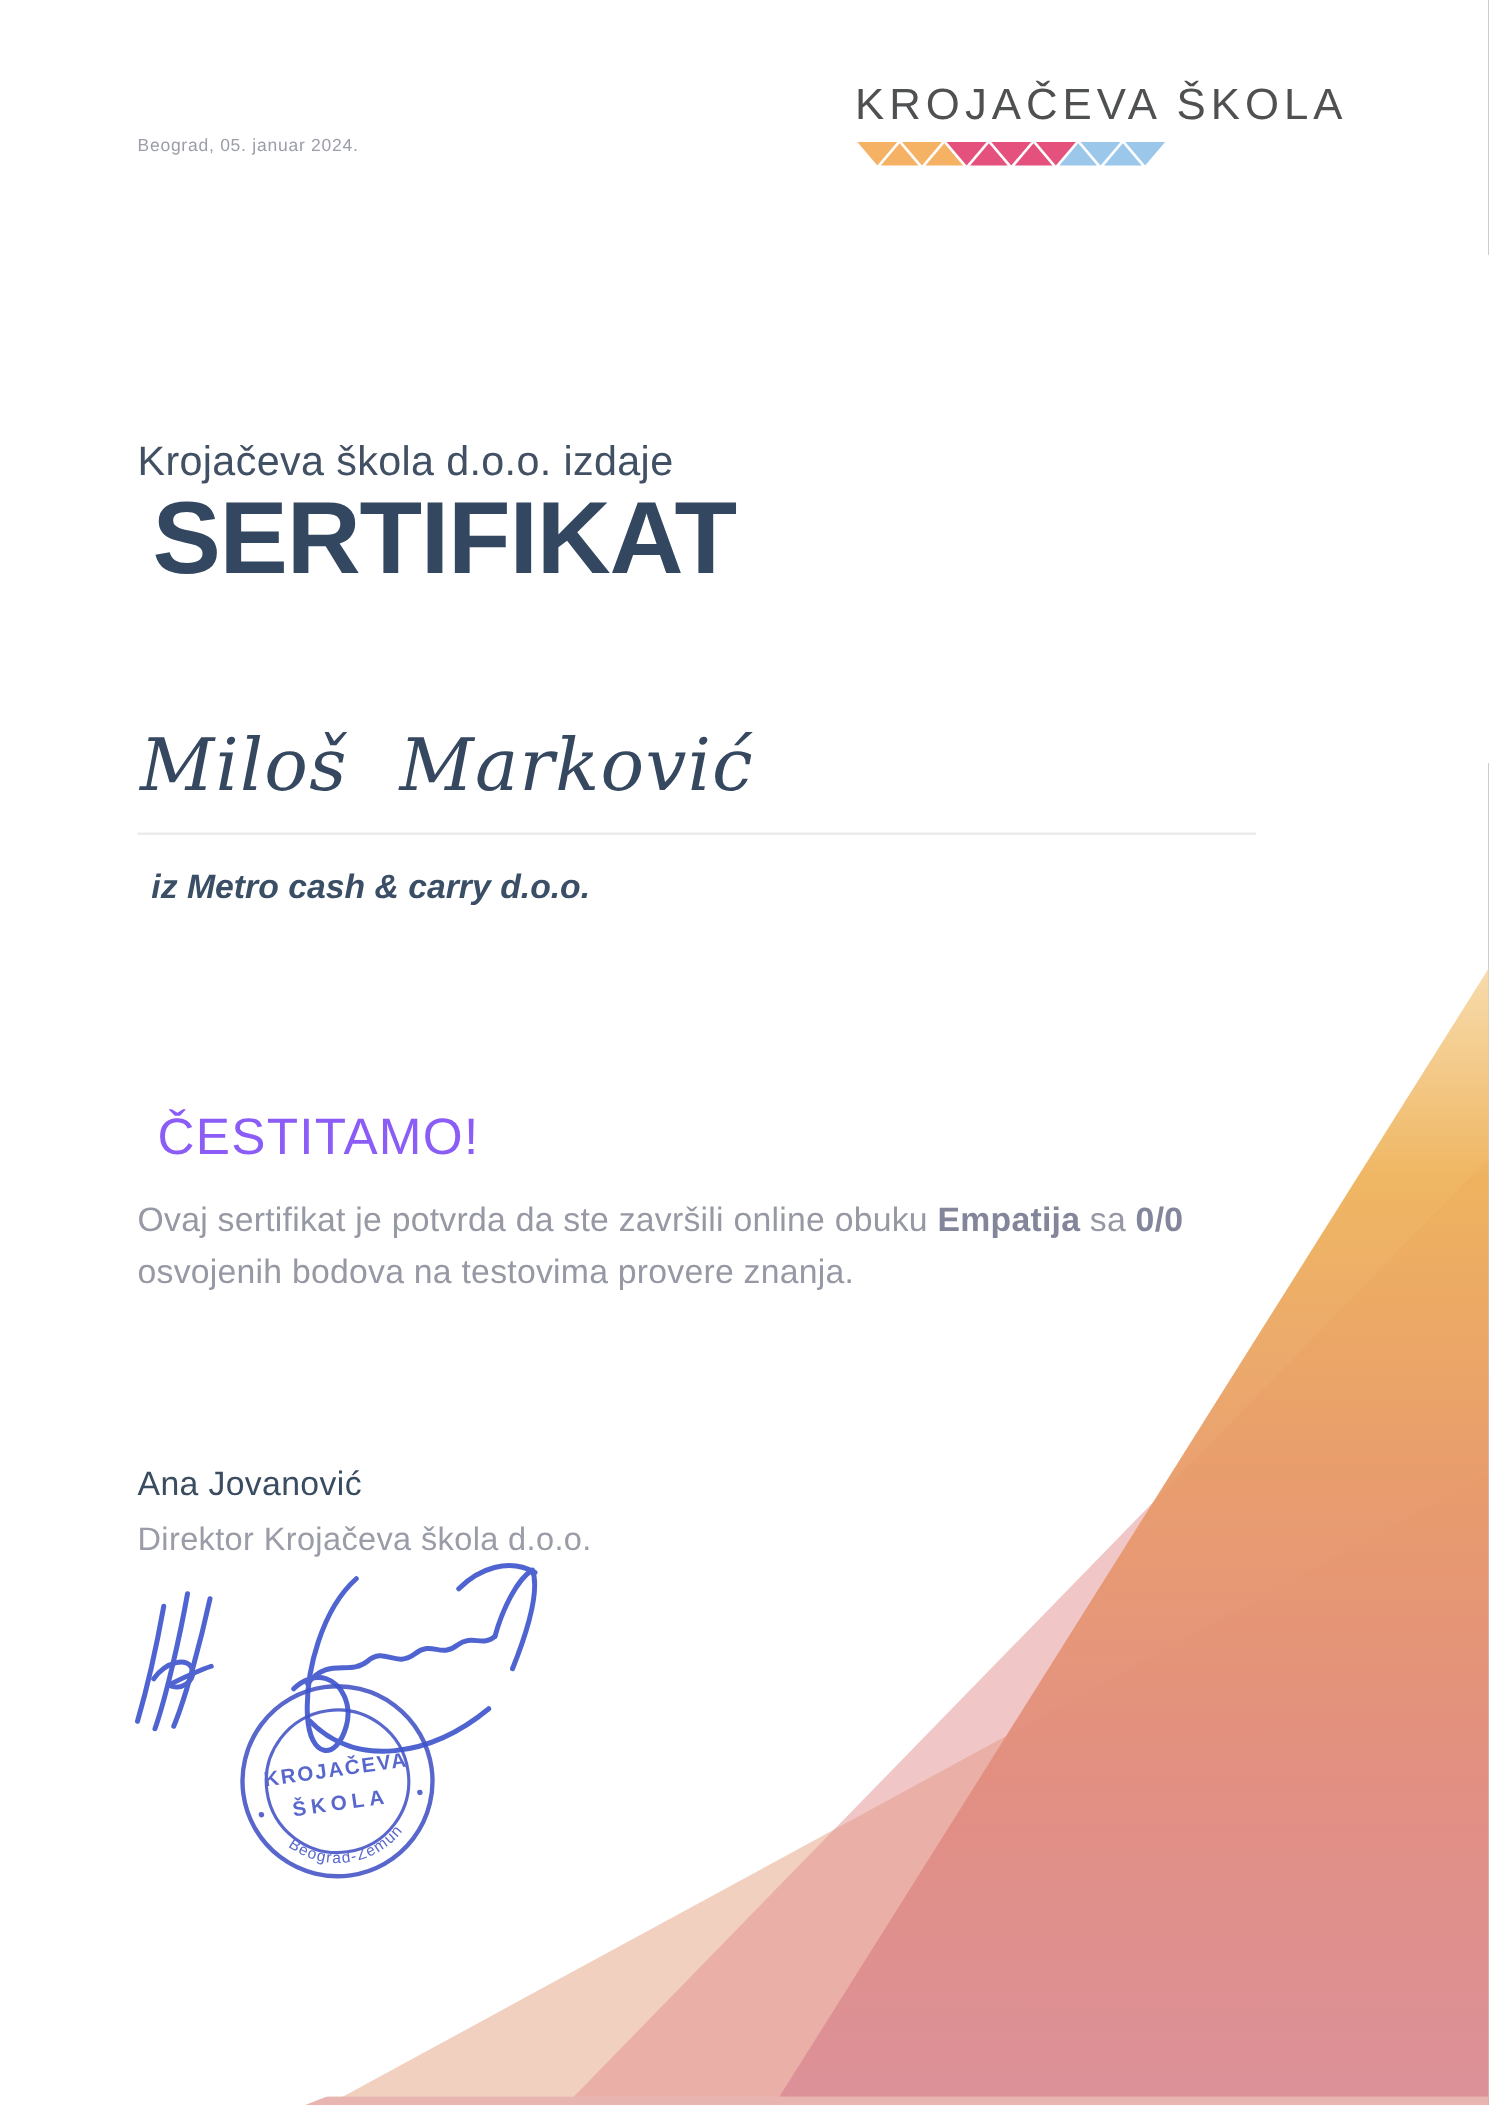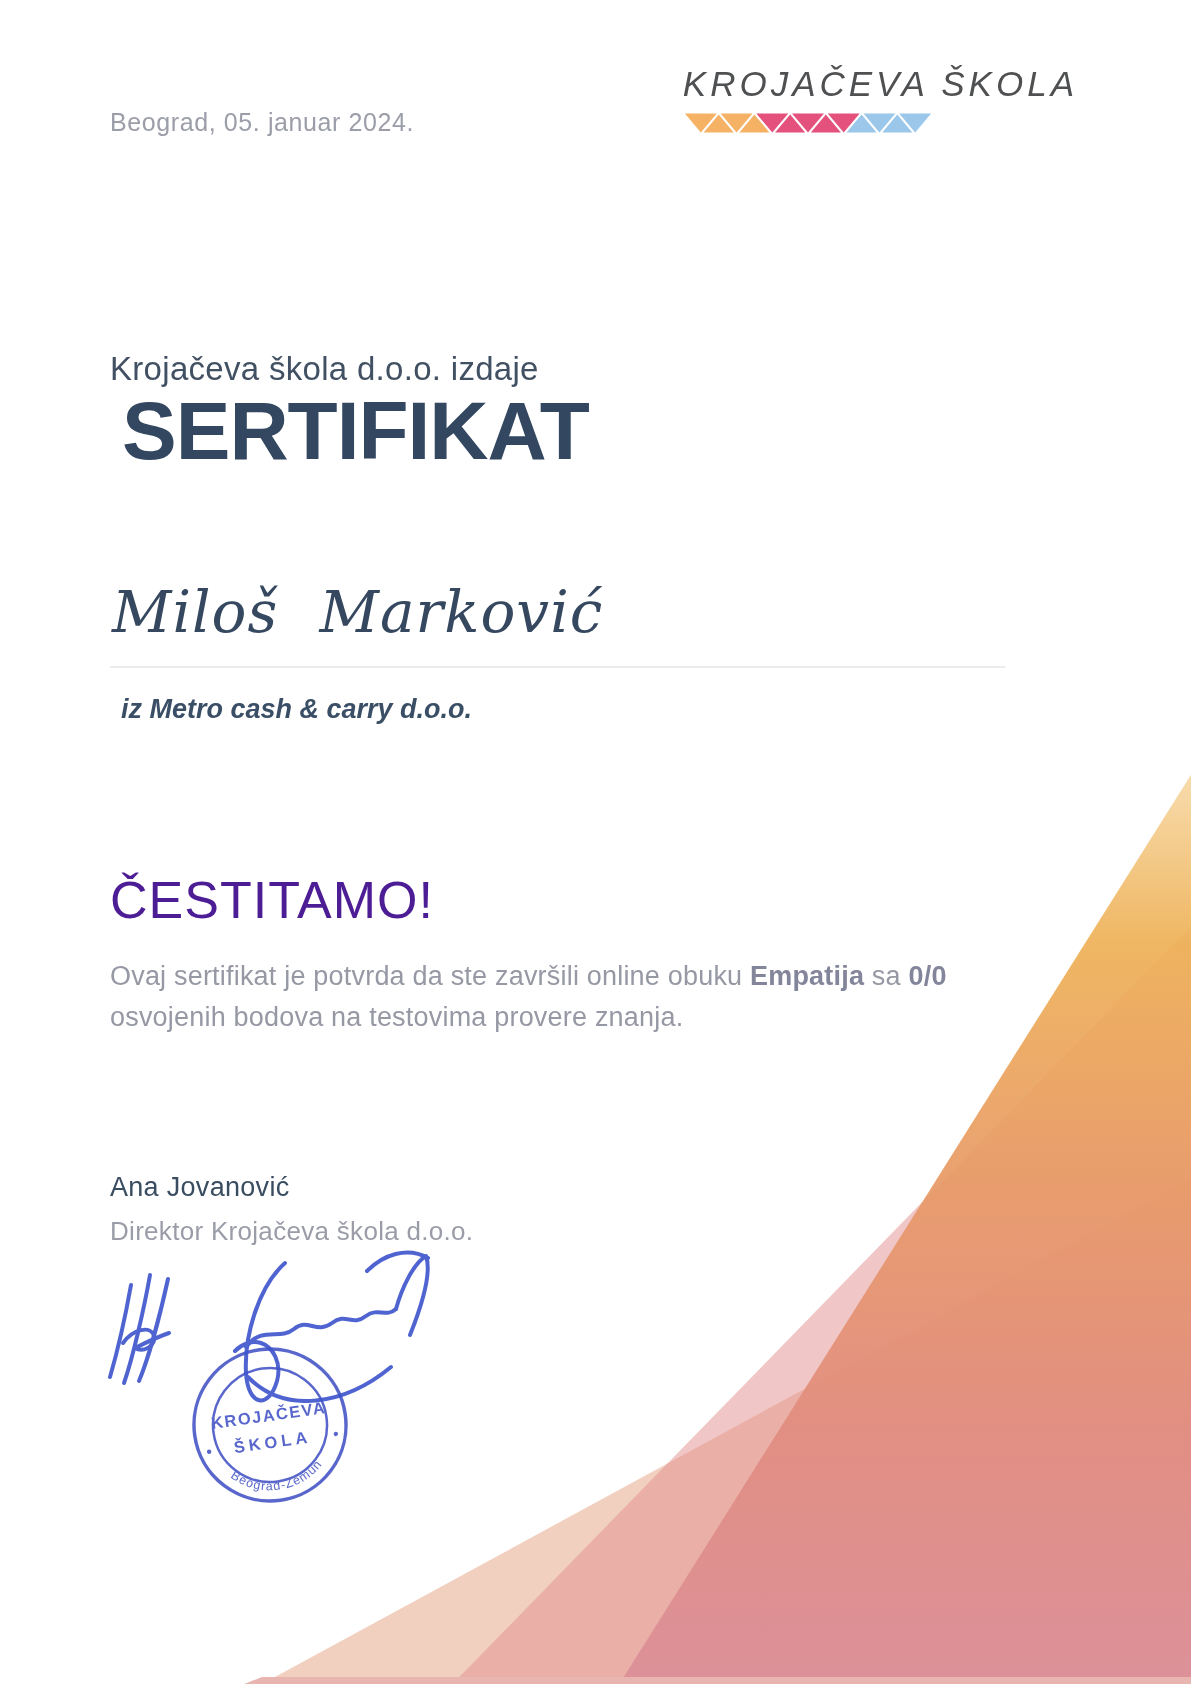--- a/index.html
+++ b/index.html
@@ -7,26 +7,25 @@
     position:relative;
     width:1191px;height:1684px;
     margin:0 auto;
     background:#ffffff;
     overflow:hidden;
     font-family:"Liberation Sans", sans-serif;
   }
   
   .date{
     position:absolute;left:110px;top:108px;
-    font-size:25px;color:#9B9DA8;letter-spacing:.6px;
+    font-size:14px;color:#9B9DA8;letter-spacing:.6px;
   }
   .logo{
     position:absolute;top:64px;right:113px;
     text-align:left;
-    font-style:italic;
   }
   .logo-title{
     font-size:35px;font-weight:400;color:#4F5052;
     letter-spacing:4px;white-space:nowrap;
   }
   .logo-band{display:block;margin-top:8px;}
   
   .issuer-line{
     position:absolute;left:110px;top:350px;
     font-size:33px;color:#415063;letter-spacing:.3px;
@@ -45,22 +44,22 @@
   .name-underline{
     position:absolute;left:110px;top:666px;width:895px;height:2px;
     background:#ECECEC;
   }
   .recipient-company{
     position:absolute;left:110px;top:694px;
     font-size:27px;font-style:italic;font-weight:600;color:#3A4F66;margin-left:11px;
   }
   
   .congrats-heading{
-    position:absolute;left:110px;top:870px;margin:0;
-    font-size:52px;font-weight:400;color:#4c1d95;letter-spacing:1px;
+    position:absolute;left:110px;top:870px;margin:16px;
+    font-size:41px;font-weight:400;color:#8b5cf6;letter-spacing:1px;
   }
   .congrats-text{
     position:absolute;left:110px;top:940px;width:940px;
     font-size:27px;line-height:41px;color:#9698A4;letter-spacing:.2px;margin-top:16px;
   }
   .congrats-text .seg-bold{font-weight:700;color:#83859A;}
   
   .signatory-name{
     position:absolute;left:110px;top:1172px;
     font-size:27px;color:#3A4D60;letter-spacing:.3px;

